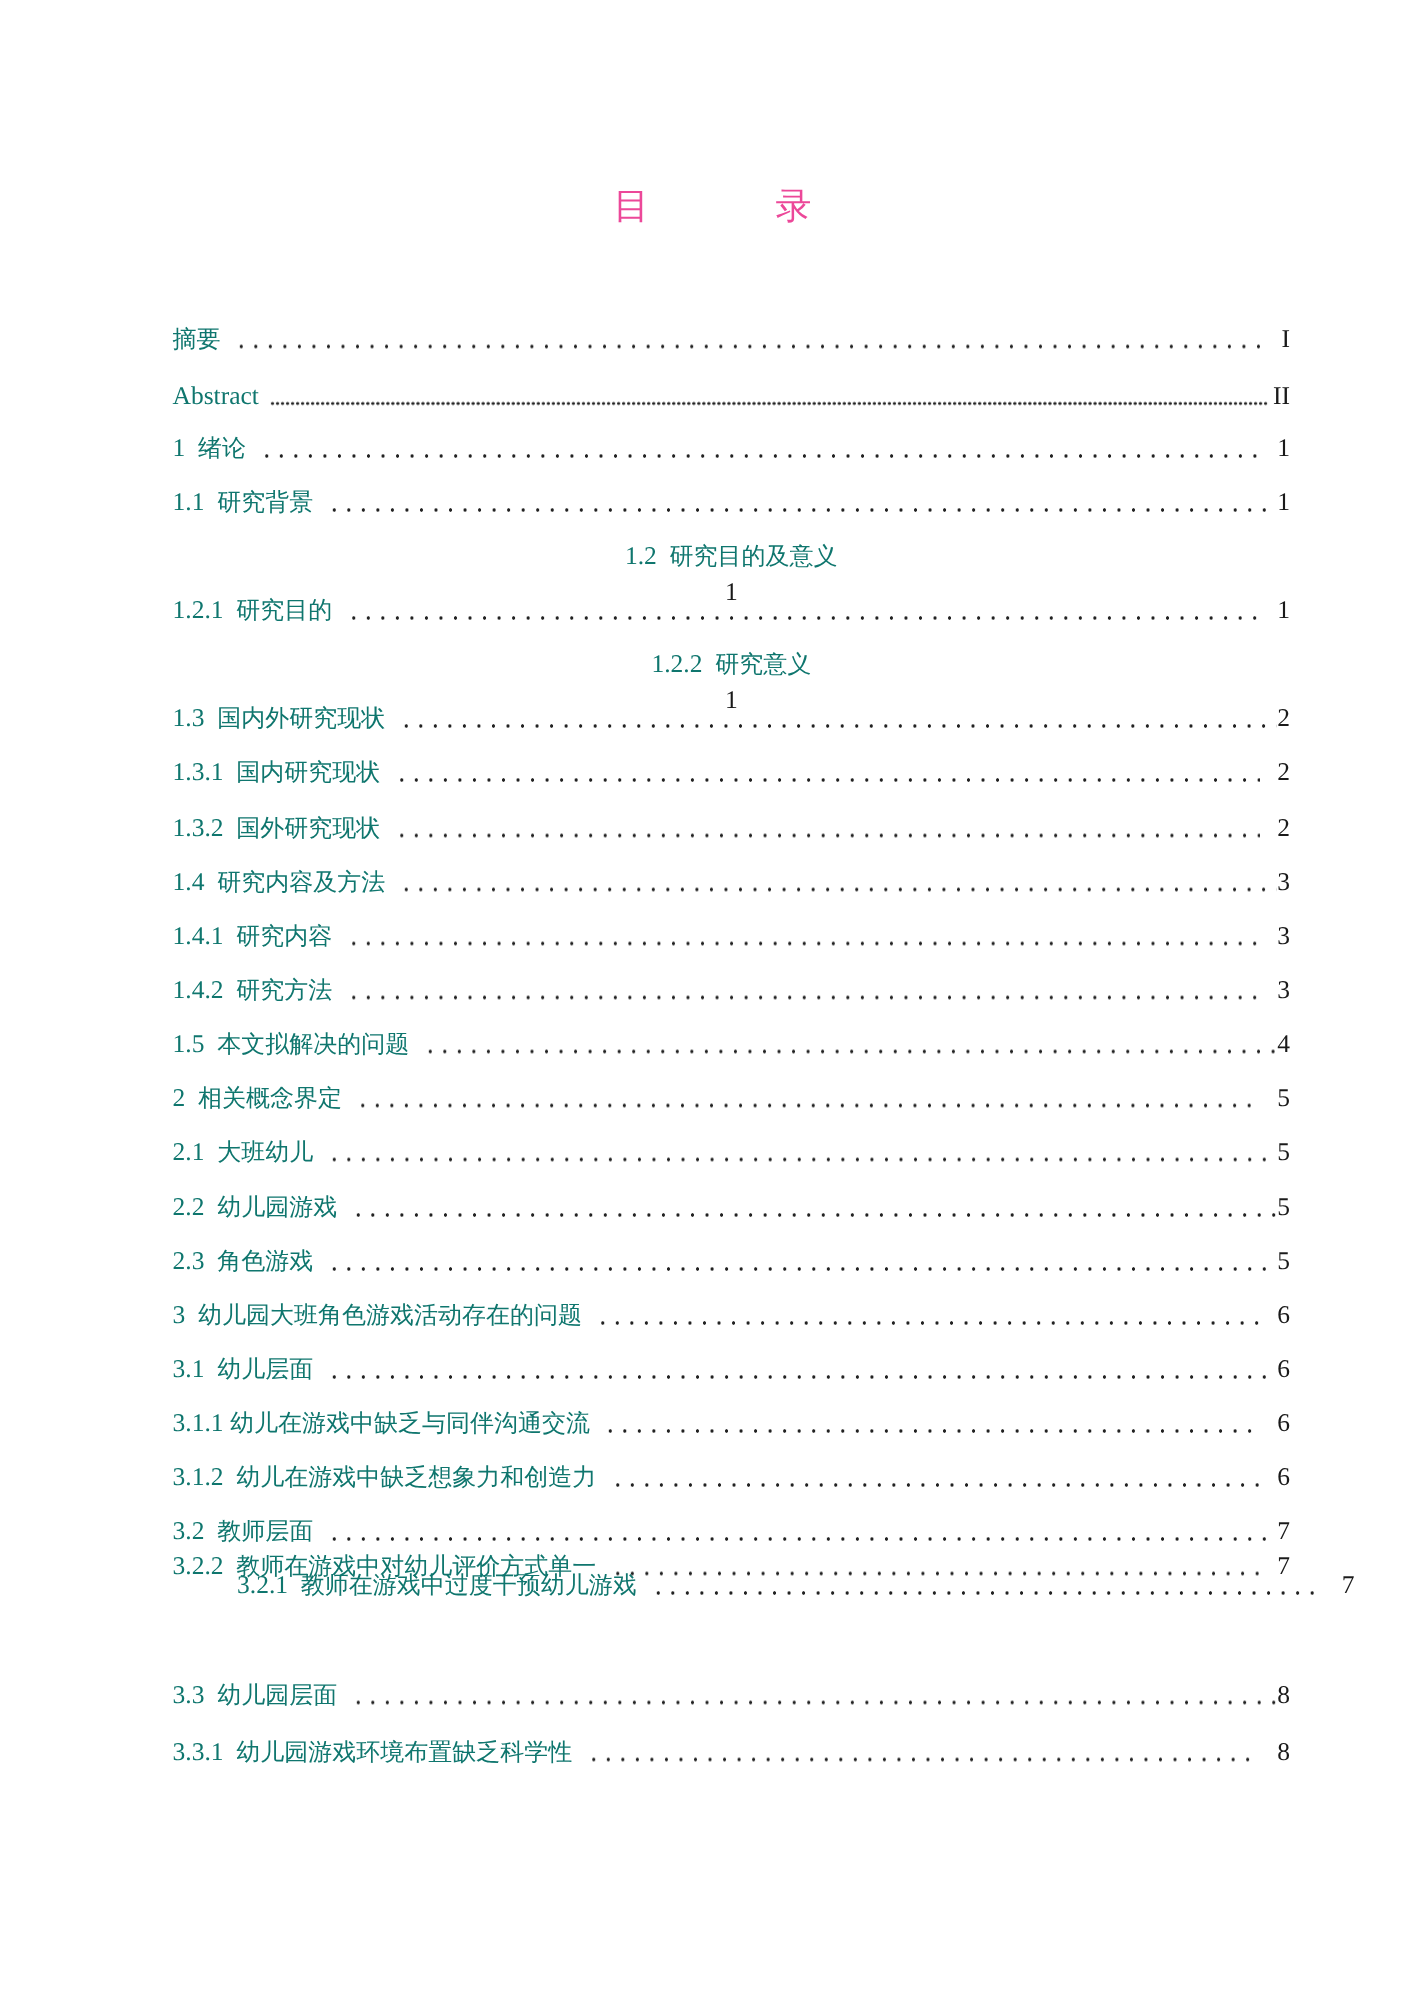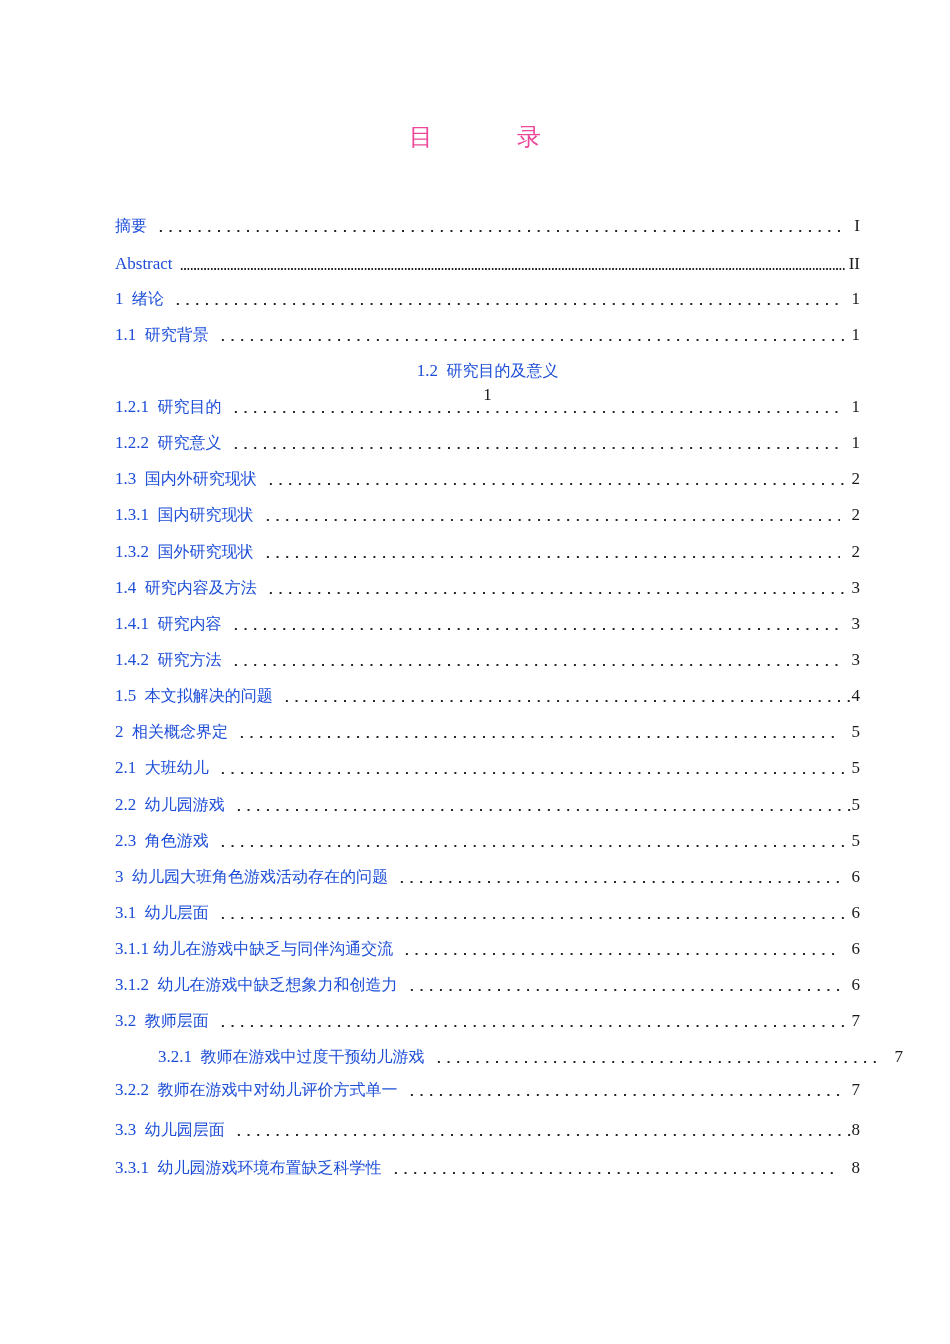--- a/index.html
+++ b/index.html
@@ -41,21 +41,21 @@
       height: 24px;
       display: flex;
       align-items: center;
       font-size: 17px;
       line-height: 24px;
       white-space: nowrap;
     }
     .toc-label {
       flex: 0 0 auto;
       font-family: "Liberation Serif", "DejaVu Serif", serif;
-      color: #1d4ed8;
+      color: #0f766e;
     }
     .toc-label .cjk {
       font-family: "DejaVu Sans", "Liberation Sans", sans-serif;
       font-size: 16px;
     }
     .toc-leader {
       flex: 1 1 auto;
       height: 24px;
       margin-left: 9px;
       background-image: radial-gradient(circle, #222 0.95px, transparent 1.3px);
@@ -111,21 +111,21 @@
     <div class="toc-row" style="top: 359px; flex-direction: column;">
       <span class="toc-label"><span class="toc-num">1.2</span><span>&nbsp; </span><span class="cjk">研究目的及意义</span></span>
       <span class="toc-leader tight"></span>
       <span class="toc-page">1</span>
     </div>
     <div class="toc-row" style="top: 395px;">
       <span class="toc-label"><span class="toc-num">1.2.1</span><span>&nbsp; </span><span class="cjk">研究目的</span></span>
       <span class="toc-leader gap"></span>
       <span class="toc-page">1</span>
     </div>
-    <div class="toc-row" style="top: 431px;">
+    <div class="toc-row" style="top: 431px; flex-direction: column;">
       <span class="toc-label"><span class="toc-num">1.2.2</span><span>&nbsp; </span><span class="cjk">研究意义</span></span>
       <span class="toc-leader gap"></span>
       <span class="toc-page">1</span>
     </div>
     <div class="toc-row" style="top: 467px;">
       <span class="toc-label"><span class="toc-num">1.3</span><span>&nbsp; </span><span class="cjk">国内外研究现状</span></span>
       <span class="toc-leader tight"></span>
       <span class="toc-page">2</span>
     </div>
     <div class="toc-row" style="top: 503px;">
@@ -201,21 +201,21 @@
     <div class="toc-row" style="top: 1009px;">
       <span class="toc-label"><span class="toc-num">3.2</span><span>&nbsp; </span><span class="cjk">教师层面</span></span>
       <span class="toc-leader tight"></span>
       <span class="toc-page">7</span>
     </div>
     <div class="toc-row" style="top: 1045px; margin-left: 43px;">
       <span class="toc-label"><span class="toc-num">3.2.1</span><span>&nbsp; </span><span class="cjk">教师在游戏中过度干预幼儿游戏</span></span>
       <span class="toc-leader gap"></span>
       <span class="toc-page">7</span>
     </div>
-    <div class="toc-row" style="top: 1078px;">
+    <div class="toc-row" style="top: 1032px;">
       <span class="toc-label"><span class="toc-num">3.2.2</span><span>&nbsp; </span><span class="cjk">教师在游戏中对幼儿评价方式单一</span></span>
       <span class="toc-leader gap"></span>
       <span class="toc-page">7</span>
     </div>
     <div class="toc-row" style="top: 1118px;">
       <span class="toc-label"><span class="toc-num">3.3</span><span>&nbsp; </span><span class="cjk">幼儿园层面</span></span>
       <span class="toc-leader tight"></span>
       <span class="toc-page">8</span>
     </div>
     <div class="toc-row" style="top: 1156px;">

